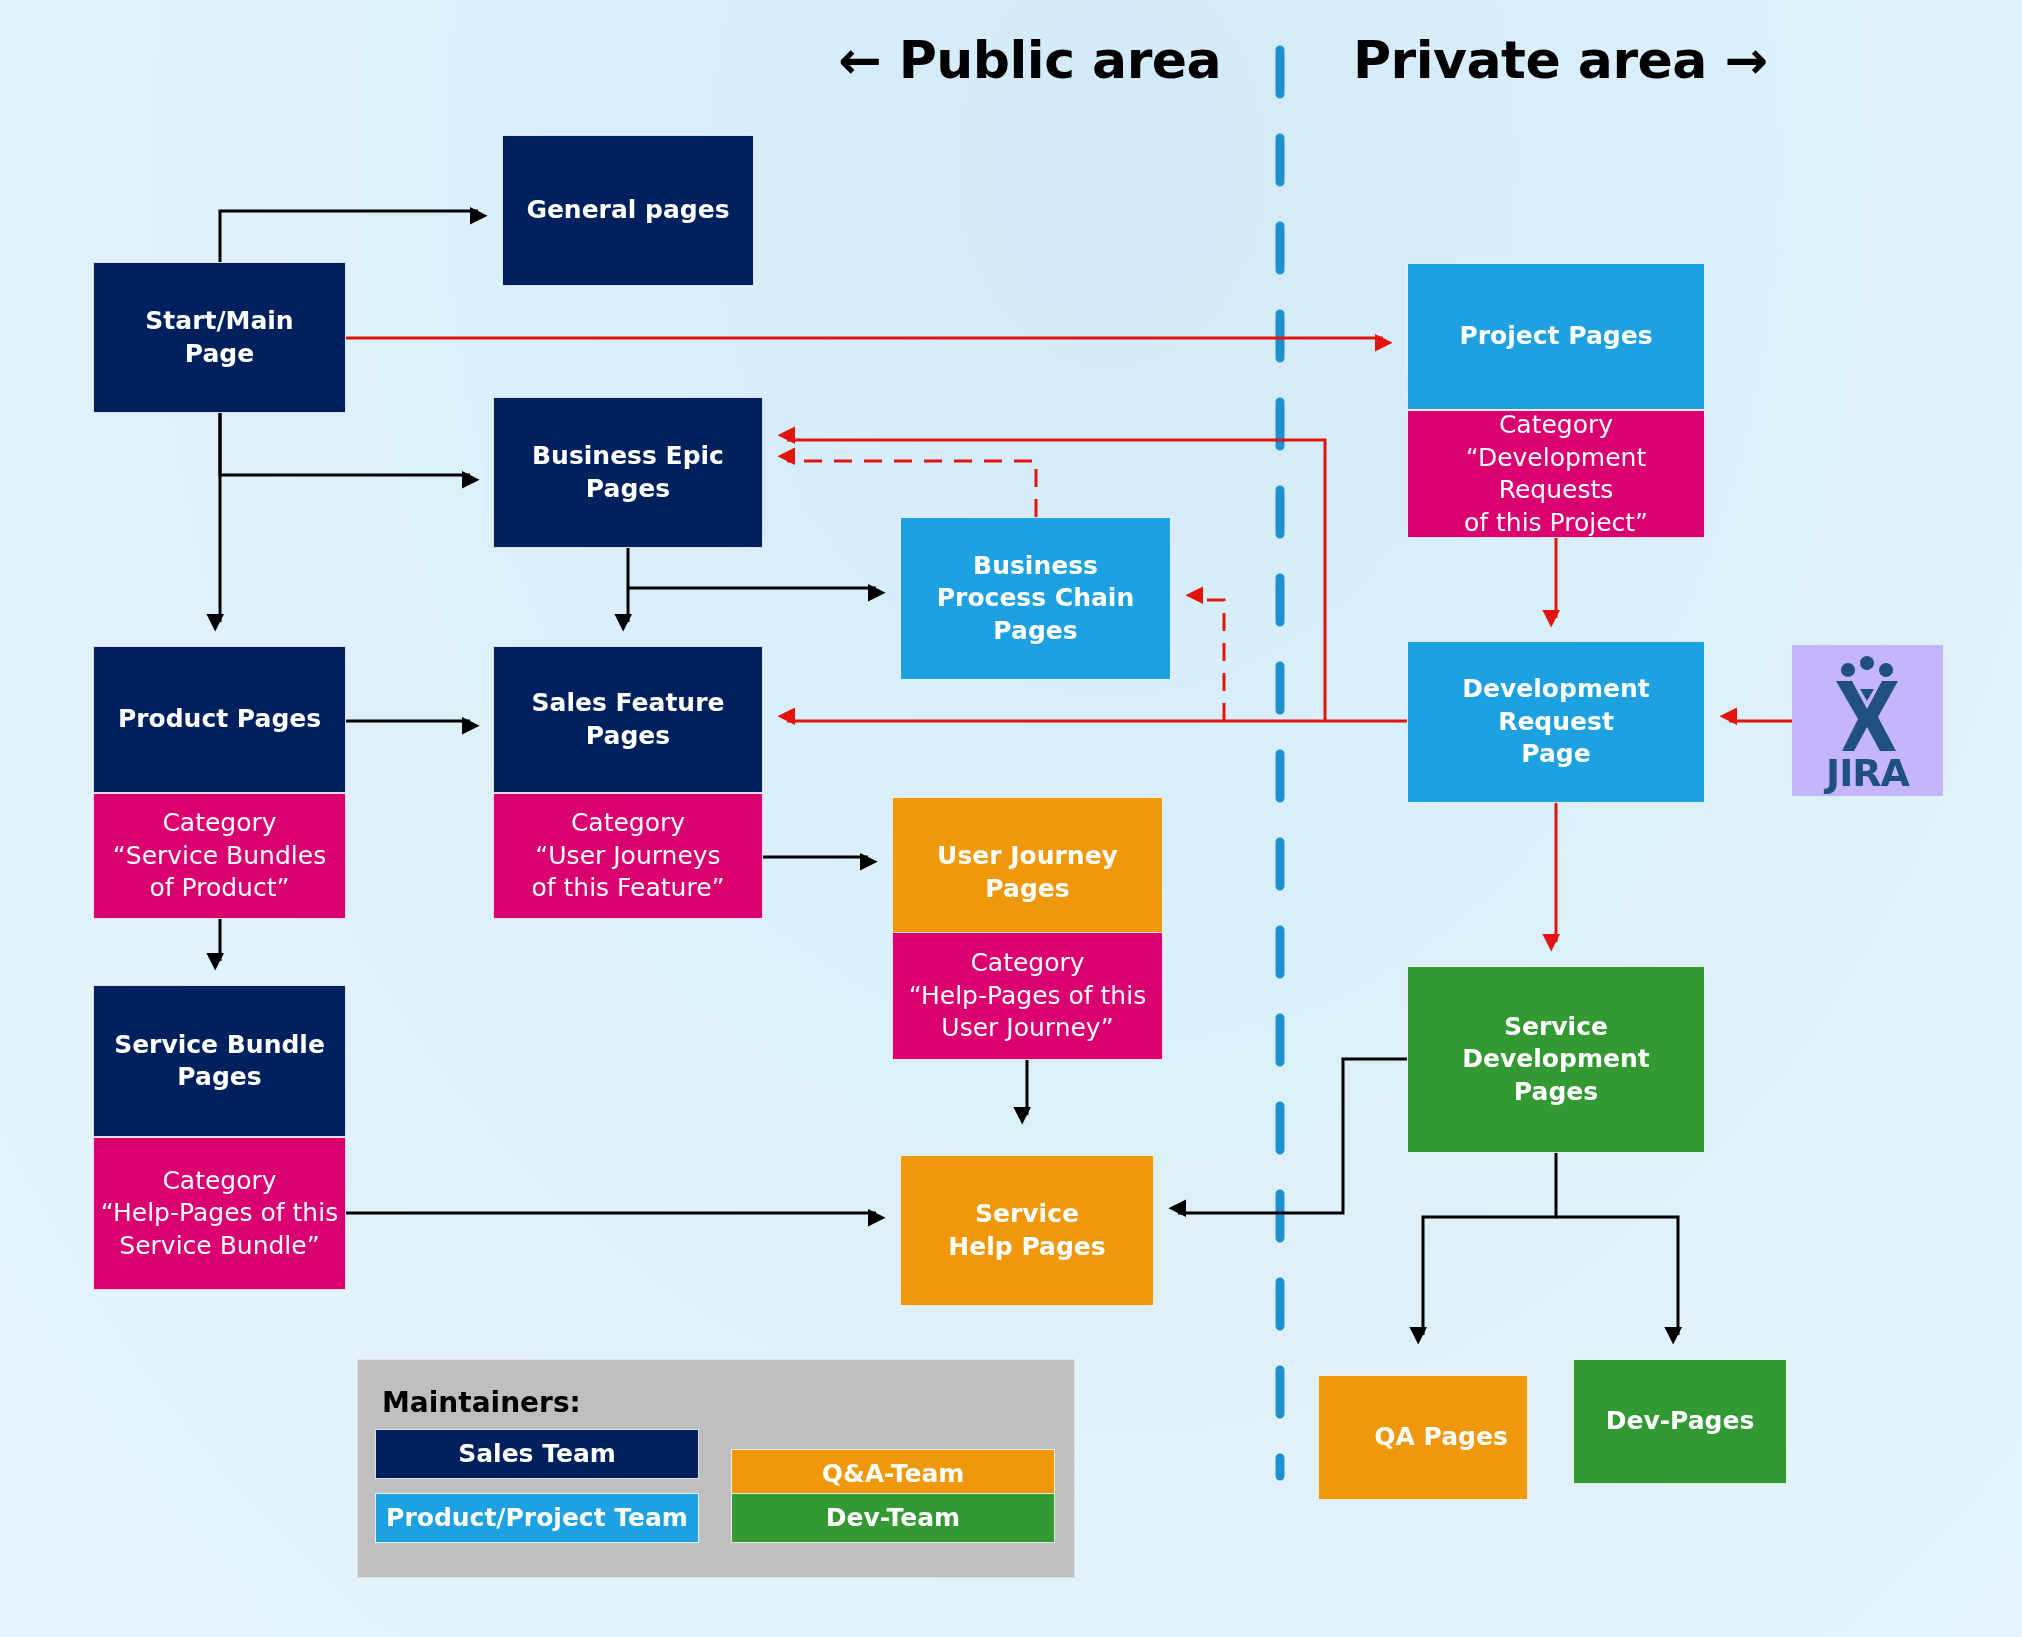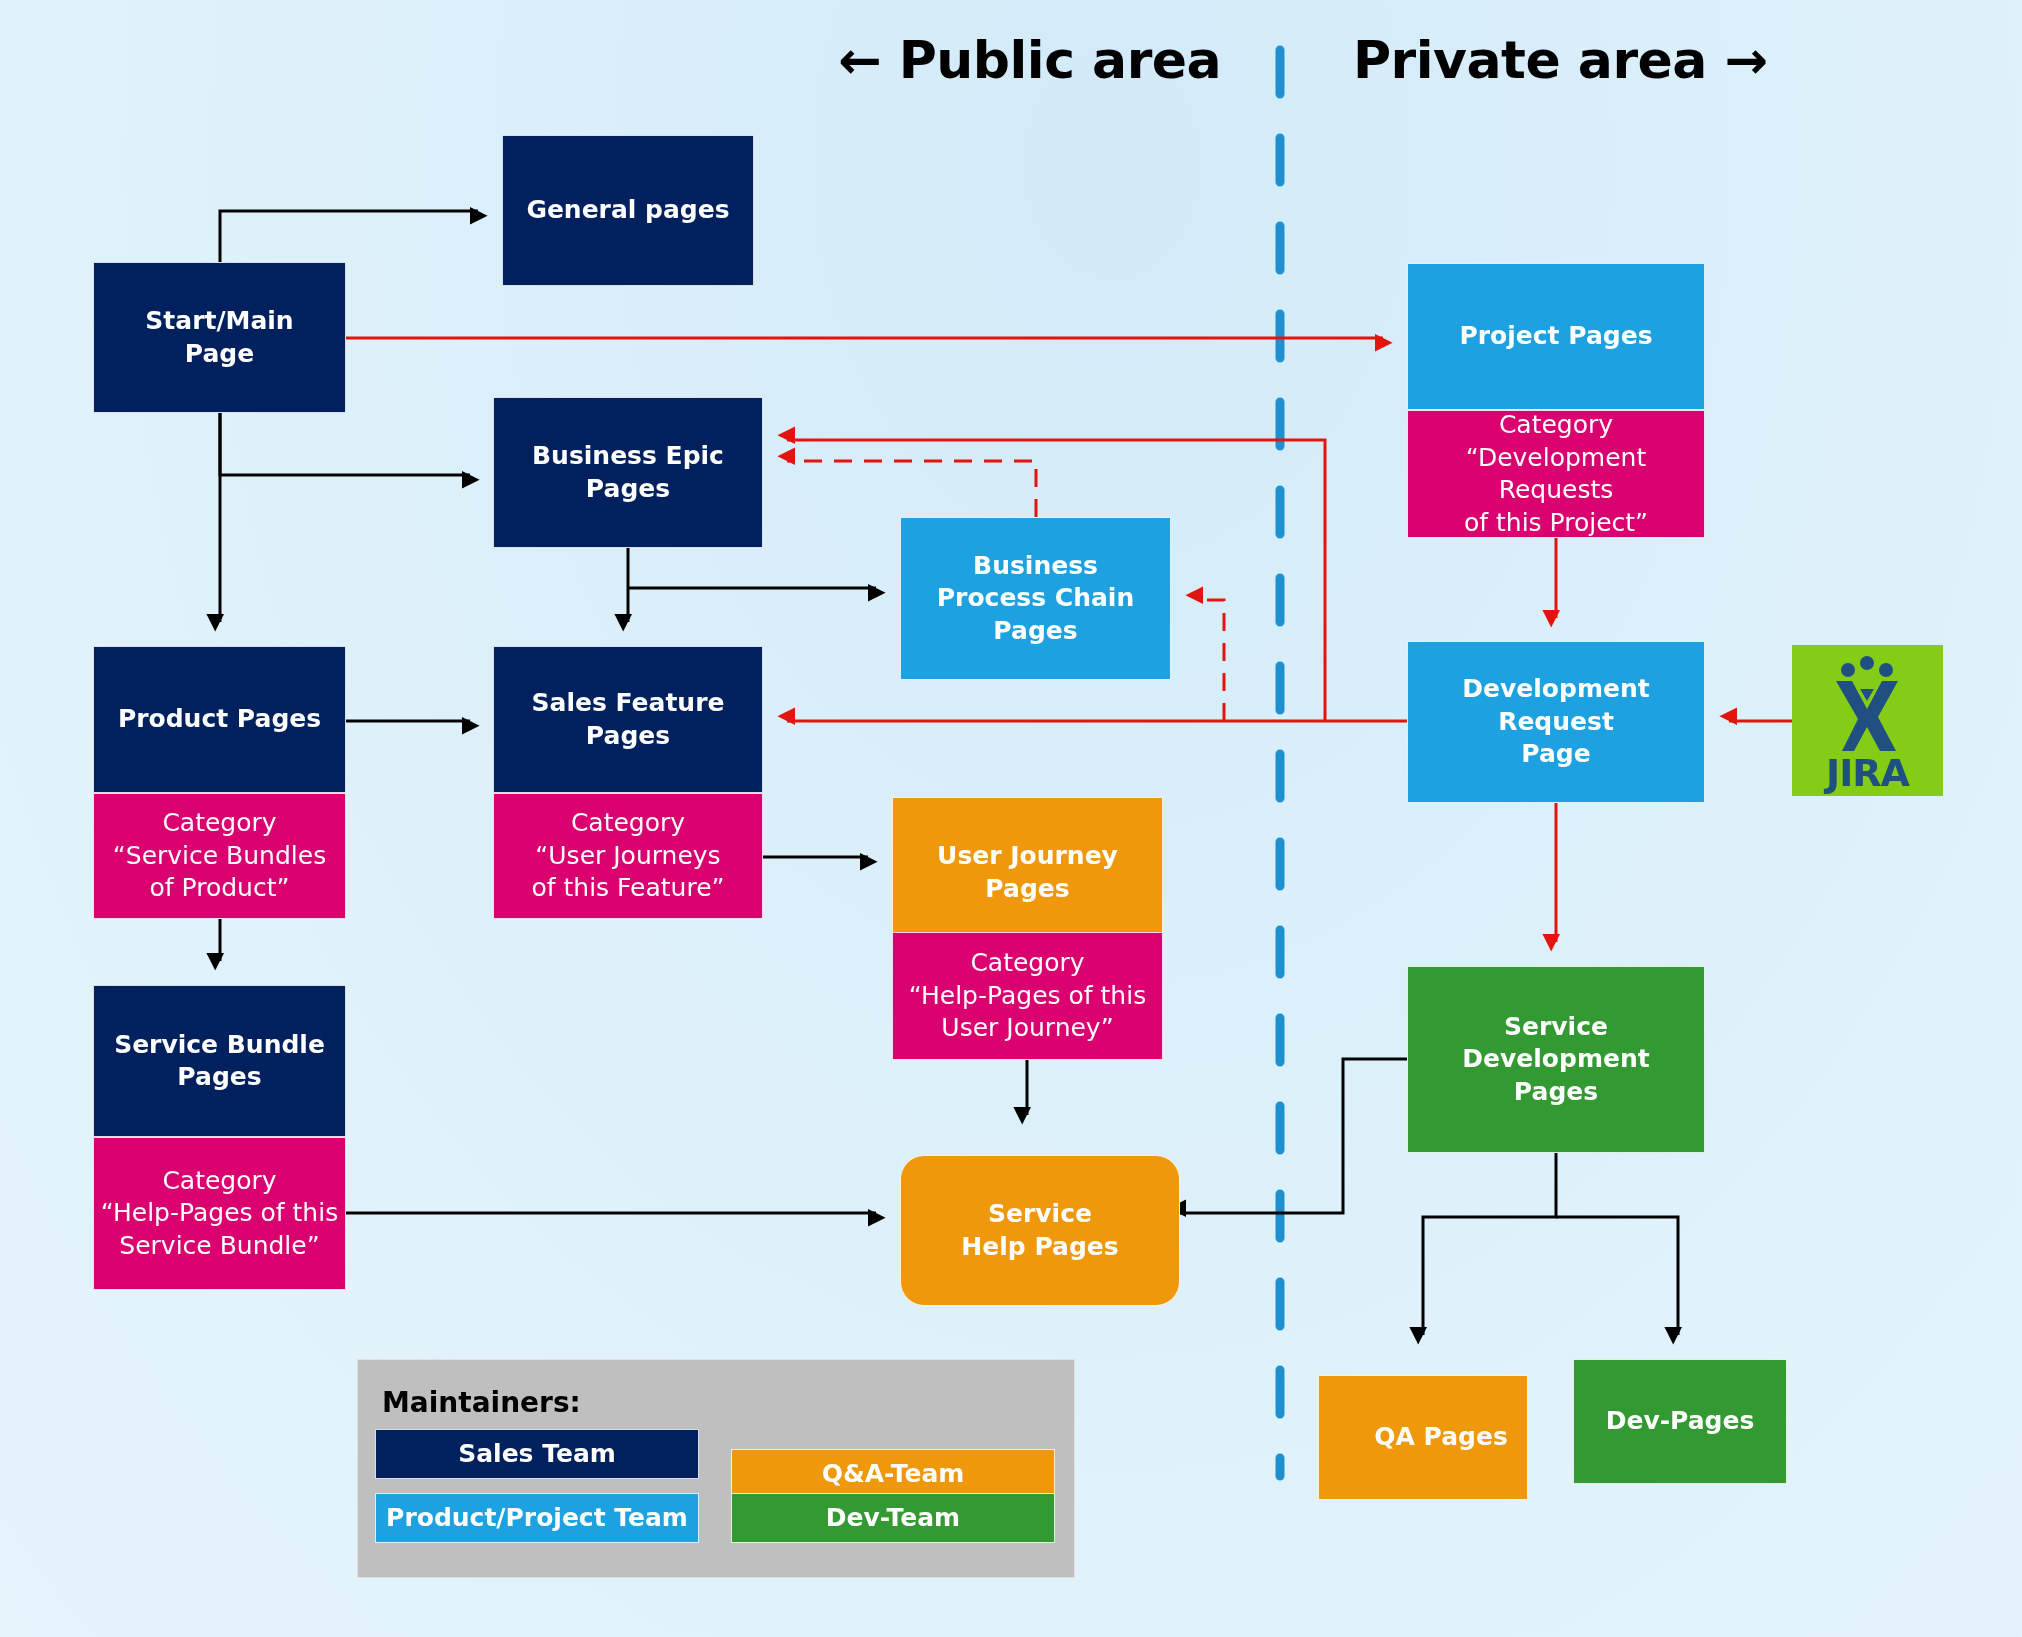--- a/index.html
+++ b/index.html
@@ -13,21 +13,21 @@
   .cat{font-size:25px;font-weight:normal;}
   .sales{background:#01215e;}
   .prod{background:#1ea1e0;}
   .qa{background:#ef980c;margin-top:16px;}
   .dev{background:#339933;}
   .mag{background:#da0070;}
   svg.wires{position:absolute;left:0;top:0;}
   .legend{position:absolute;left:357px;top:1359px;width:718px;height:219px;background:#bfbfbf;border:1.5px solid #e0e0e0;box-sizing:border-box;}
   .legend-title{position:absolute;left:24px;top:26px;font-weight:bold;font-size:28px;color:#000;}
   .lg{position:absolute;font-size:25px;}
-  .jira{position:absolute;left:1792px;top:645px;width:151px;height:151px;background:#84cc16;}
+  .jira{position:absolute;left:1792px;top:645px;width:151px;height:151px;background:#c4b5fd;}
 </style>
 </head>
 <body>
 
 <div class="title" style="left:838px;">← Public area</div>
 <div class="title" style="left:1353px;">Private area →</div>
 
 <svg class="wires" width="2022" height="1637">
   <defs>
     <marker id="ab" viewBox="0 0 10 10" refX="10" refY="5" markerWidth="8" markerHeight="8" orient="auto-start-reverse" markerUnits="userSpaceOnUse" style="overflow:visible">
@@ -92,21 +92,21 @@
 <div class="box mag cat" style="left:892px;top:932px;width:271px;height:128px;">Category
 “Help-Pages of this
 User Journey”</div>
 
 <div class="box sales bold" style="left:93px;top:985px;width:253px;height:152px;">Service Bundle
 Pages</div>
 <div class="box mag cat" style="left:93px;top:1137px;width:253px;height:153px;">Category
 “Help-Pages of this
 Service Bundle”</div>
 
-<div class="box qa bold" style="left:900px;top:1139px;width:280px;height:151px;border-radius:24px;">Service
+<div class="box qa bold" style="left:900px;top:1139px;width:254px;height:151px;">Service
 Help Pages</div>
 
 <div class="box prod bold" style="left:1407px;top:263px;width:298px;height:147px;">Project Pages</div>
 <div class="box mag cat" style="left:1407px;top:410px;width:298px;height:128px;">Category
 “Development Requests
 of this Project”</div>
 
 <div class="box prod bold" style="left:1407px;top:641px;width:298px;height:162px;">Development Request
 Page</div>
 <div class="box dev bold" style="left:1407px;top:966px;width:298px;height:187px;">Service Development

